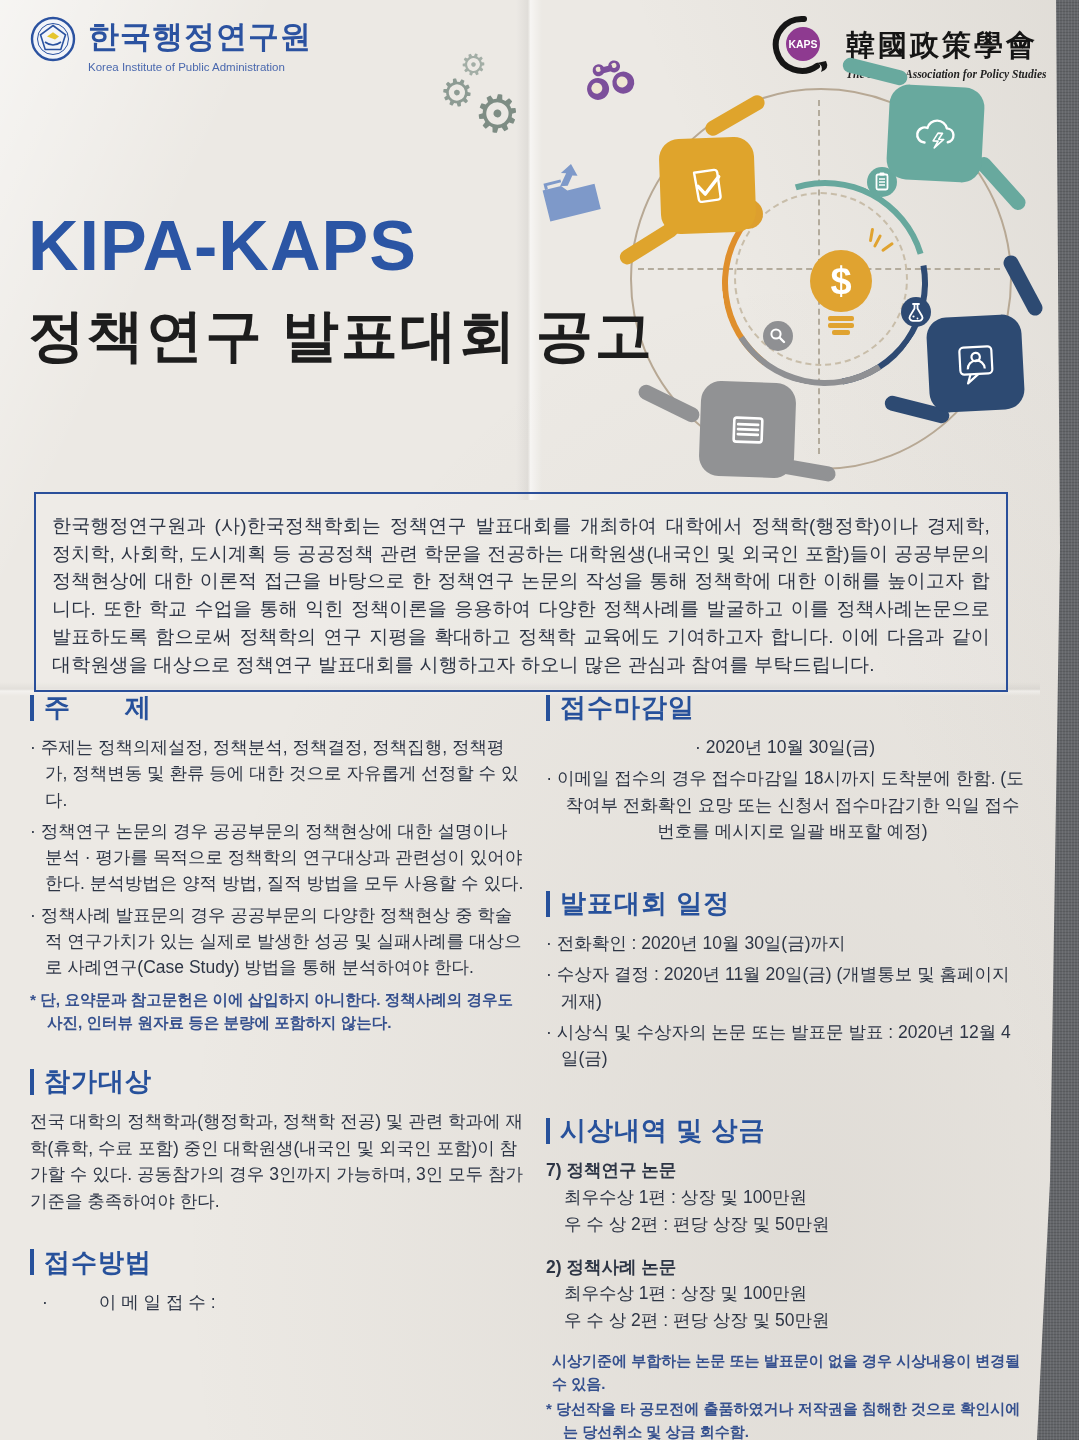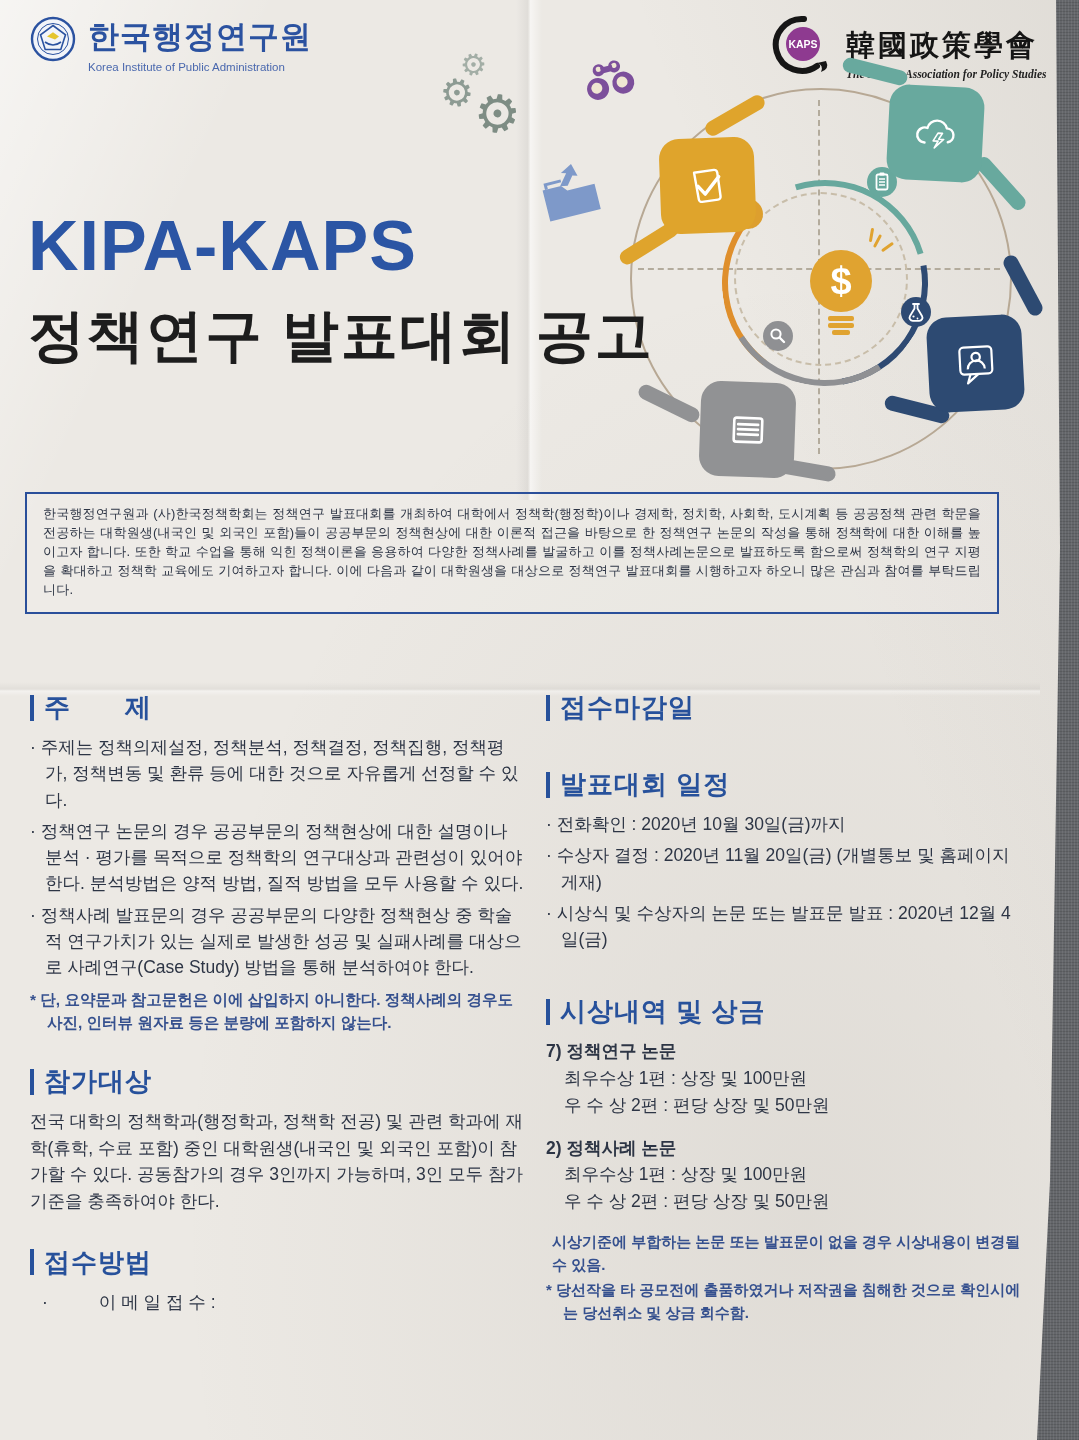--- a/index.html
+++ b/index.html
@@ -87,24 +87,24 @@
   .gears{position:absolute;left:440px;top:50px;width:110px;height:110px;font-family:"DejaVu Sans",sans-serif;}
   .gear{position:absolute;line-height:1;}
   .g1{left:20px;top:0;font-size:30px;color:#a3aea6;transform:rotate(15deg);}
   .g2{left:0;top:24px;font-size:38px;color:#8d9b93;transform:rotate(-10deg);}
   .g3{left:34px;top:38px;font-size:52px;color:#7e8d84;transform:rotate(8deg);}
   .binoculars{position:absolute;left:580px;top:56px;}
   .folder{position:absolute;left:532px;top:160px;}
 
   
   .intro-box{
-    position:absolute;left:25px;top:492px;width:974px;box-sizing:border-box;z-index:3;
+    position:absolute;left:34px;top:492px;width:974px;box-sizing:border-box;z-index:3;
     border:2.5px solid #2a4f9a;background:rgba(255,255,255,.12);
-    padding:11px 16px 12px 16px;
-    font-size:13px;line-height:1.46;color:#2d3545;text-align:justify;letter-spacing:.2px;
+    padding:18px 16px 12px 16px;
+    font-size:19px;line-height:1.46;color:#2d3545;text-align:justify;letter-spacing:.2px;
   }
 
   
   .col{position:absolute;top:690px;z-index:3;color:#2d3545;}
   .col-left{left:30px;width:496px;}
   .col-right{left:546px;width:478px;}
   .sec{margin-bottom:30px;}
   .sec-h{display:flex;align-items:center;gap:10px;margin-bottom:9px;}
   .sec-h .bar{width:4px;height:26px;background:#27519b;}
   .sec-h .ht{font-size:26px;font-weight:bold;color:#27519b;letter-spacing:1px;}
@@ -315,20 +315,24 @@
     </div>
   </div>
 
   <div class="col col-right">
 
     <div class="sec" style="margin-bottom:42px;text-align:center;">
       <div class="sec-h">
           <span class="bar"></span>
         <span class="ht">접수마감일</span>
         </div>
+      <div class="bullets">
+        <div class="bi">2020년 10월 30일(금)</div>
+        <div class="bi">이메일 접수의 경우 접수마감일 18시까지 도착분에 한함. (도착여부 전화확인 요망 또는 신청서 접수마감기한 익일 접수번호를 메시지로 일괄 배포할 예정)</div>
+      </div>
     </div>
 
     <div class="sec" style="margin-bottom:42px;">
       <div class="sec-h">
           <span class="bar"></span>
         <span class="ht">발표대회 일정</span>
         </div>
       <div class="bullets">
         <div class="bi">전화확인 : 2020년 10월 30일(금)까지</div>
         <div class="bi">수상자 결정 : 2020년 11월 20일(금) (개별통보 및 홈페이지 게재)</div>

